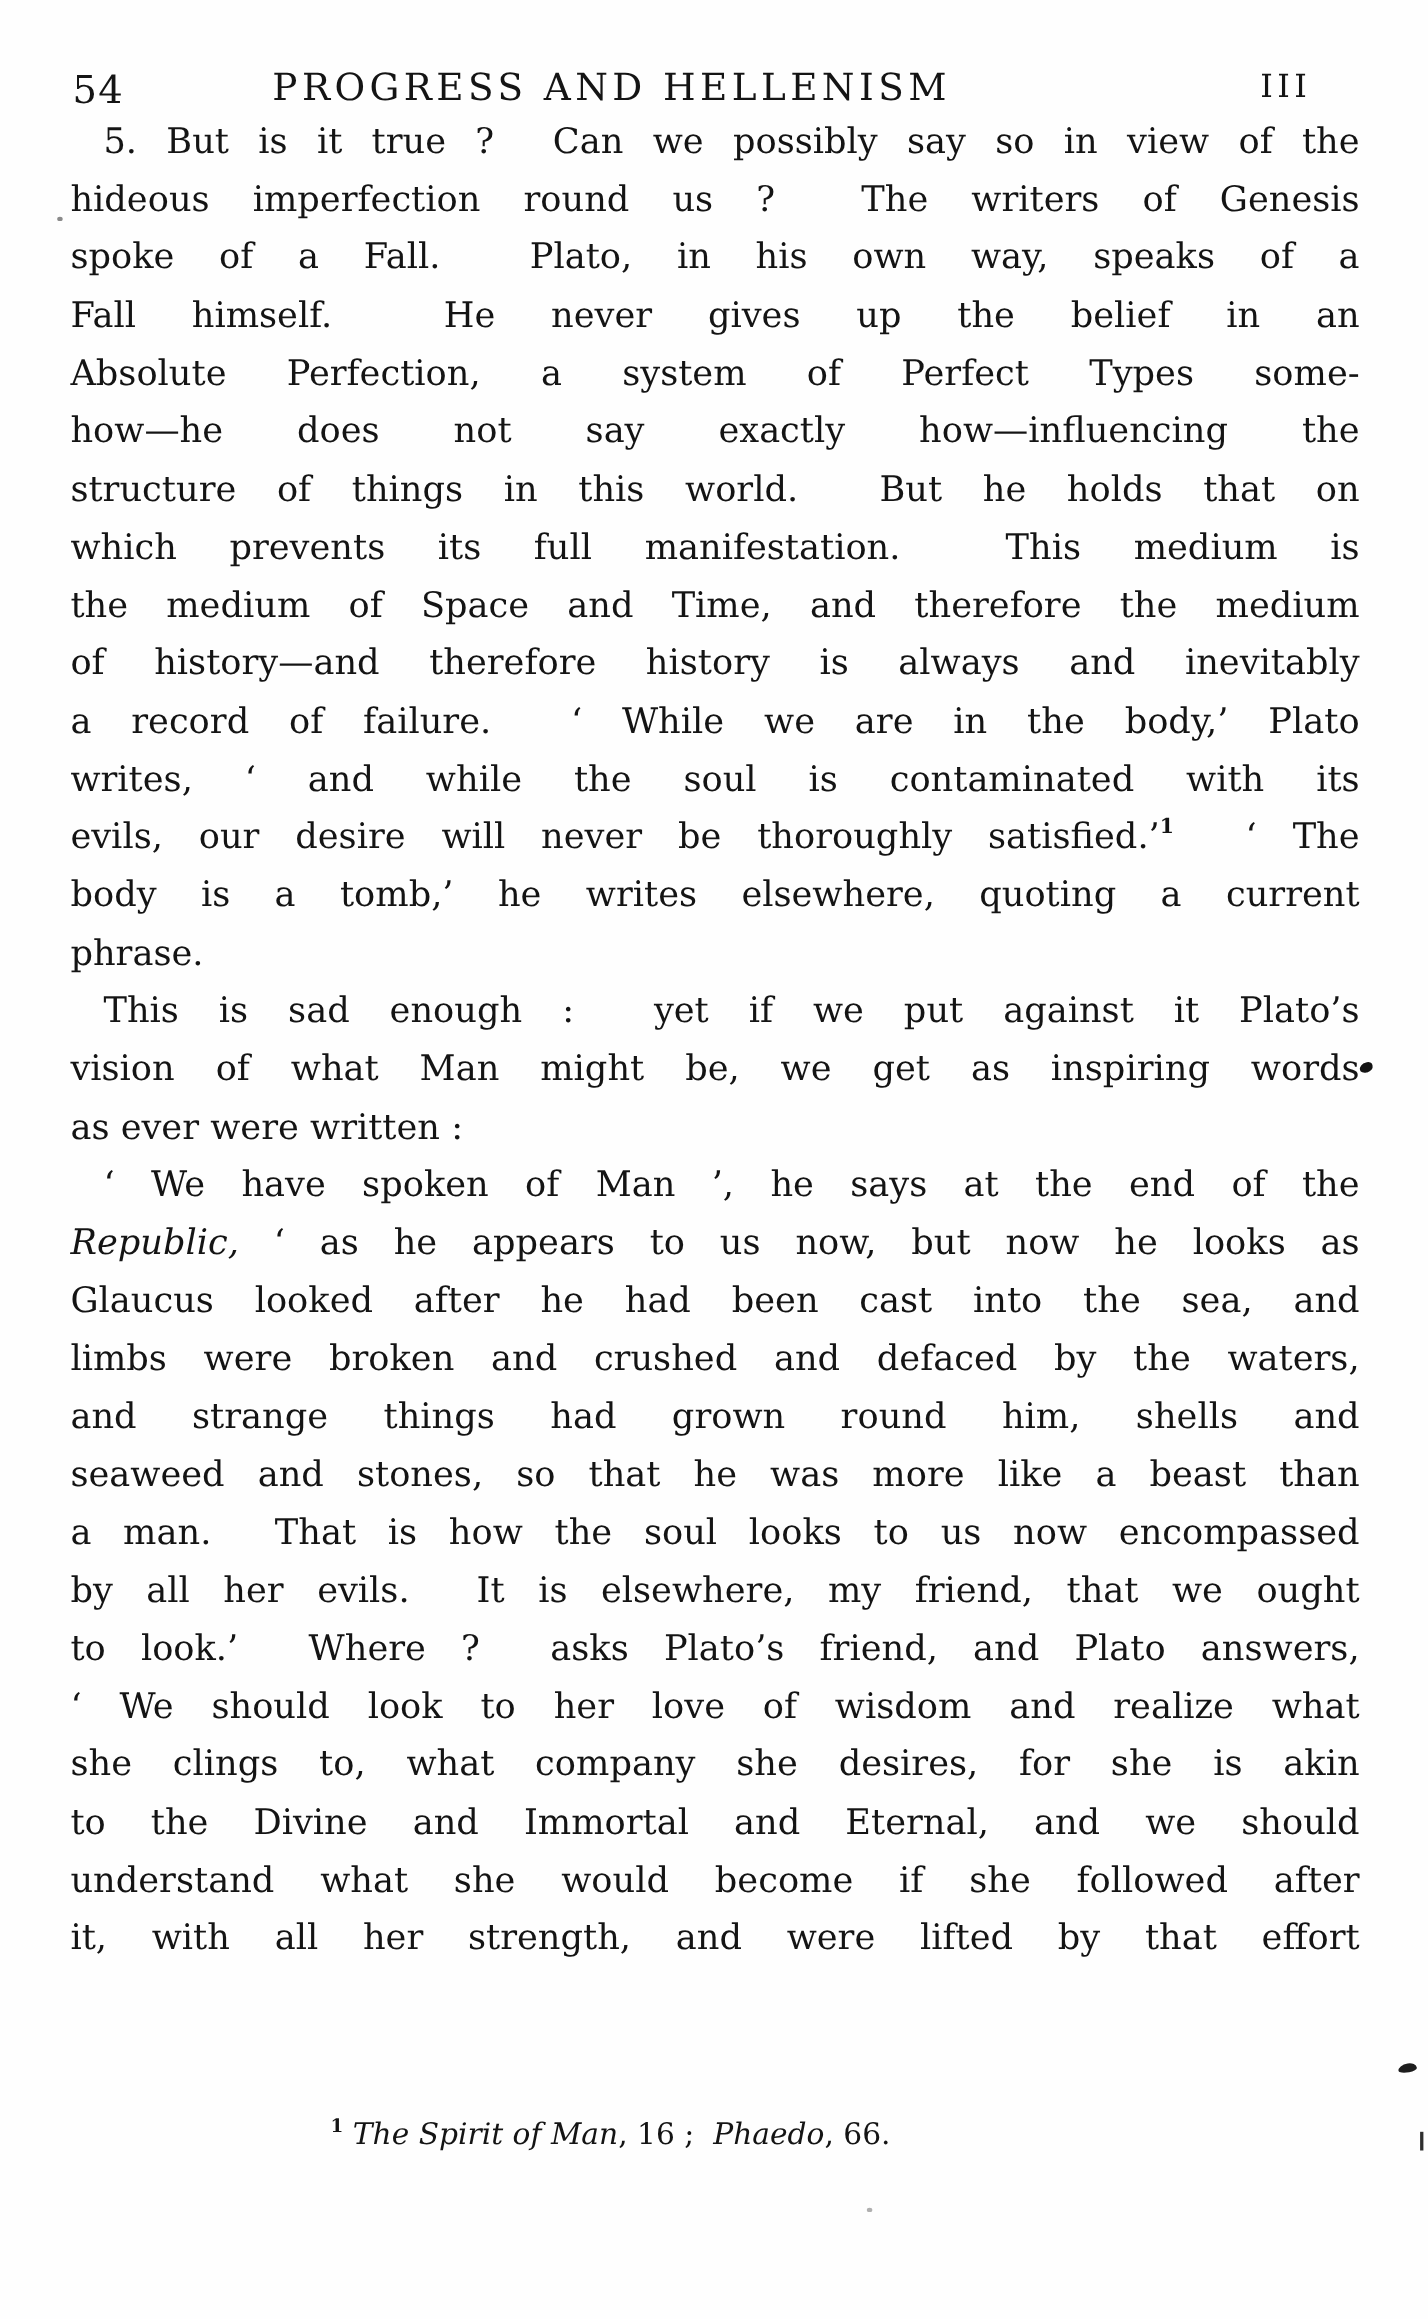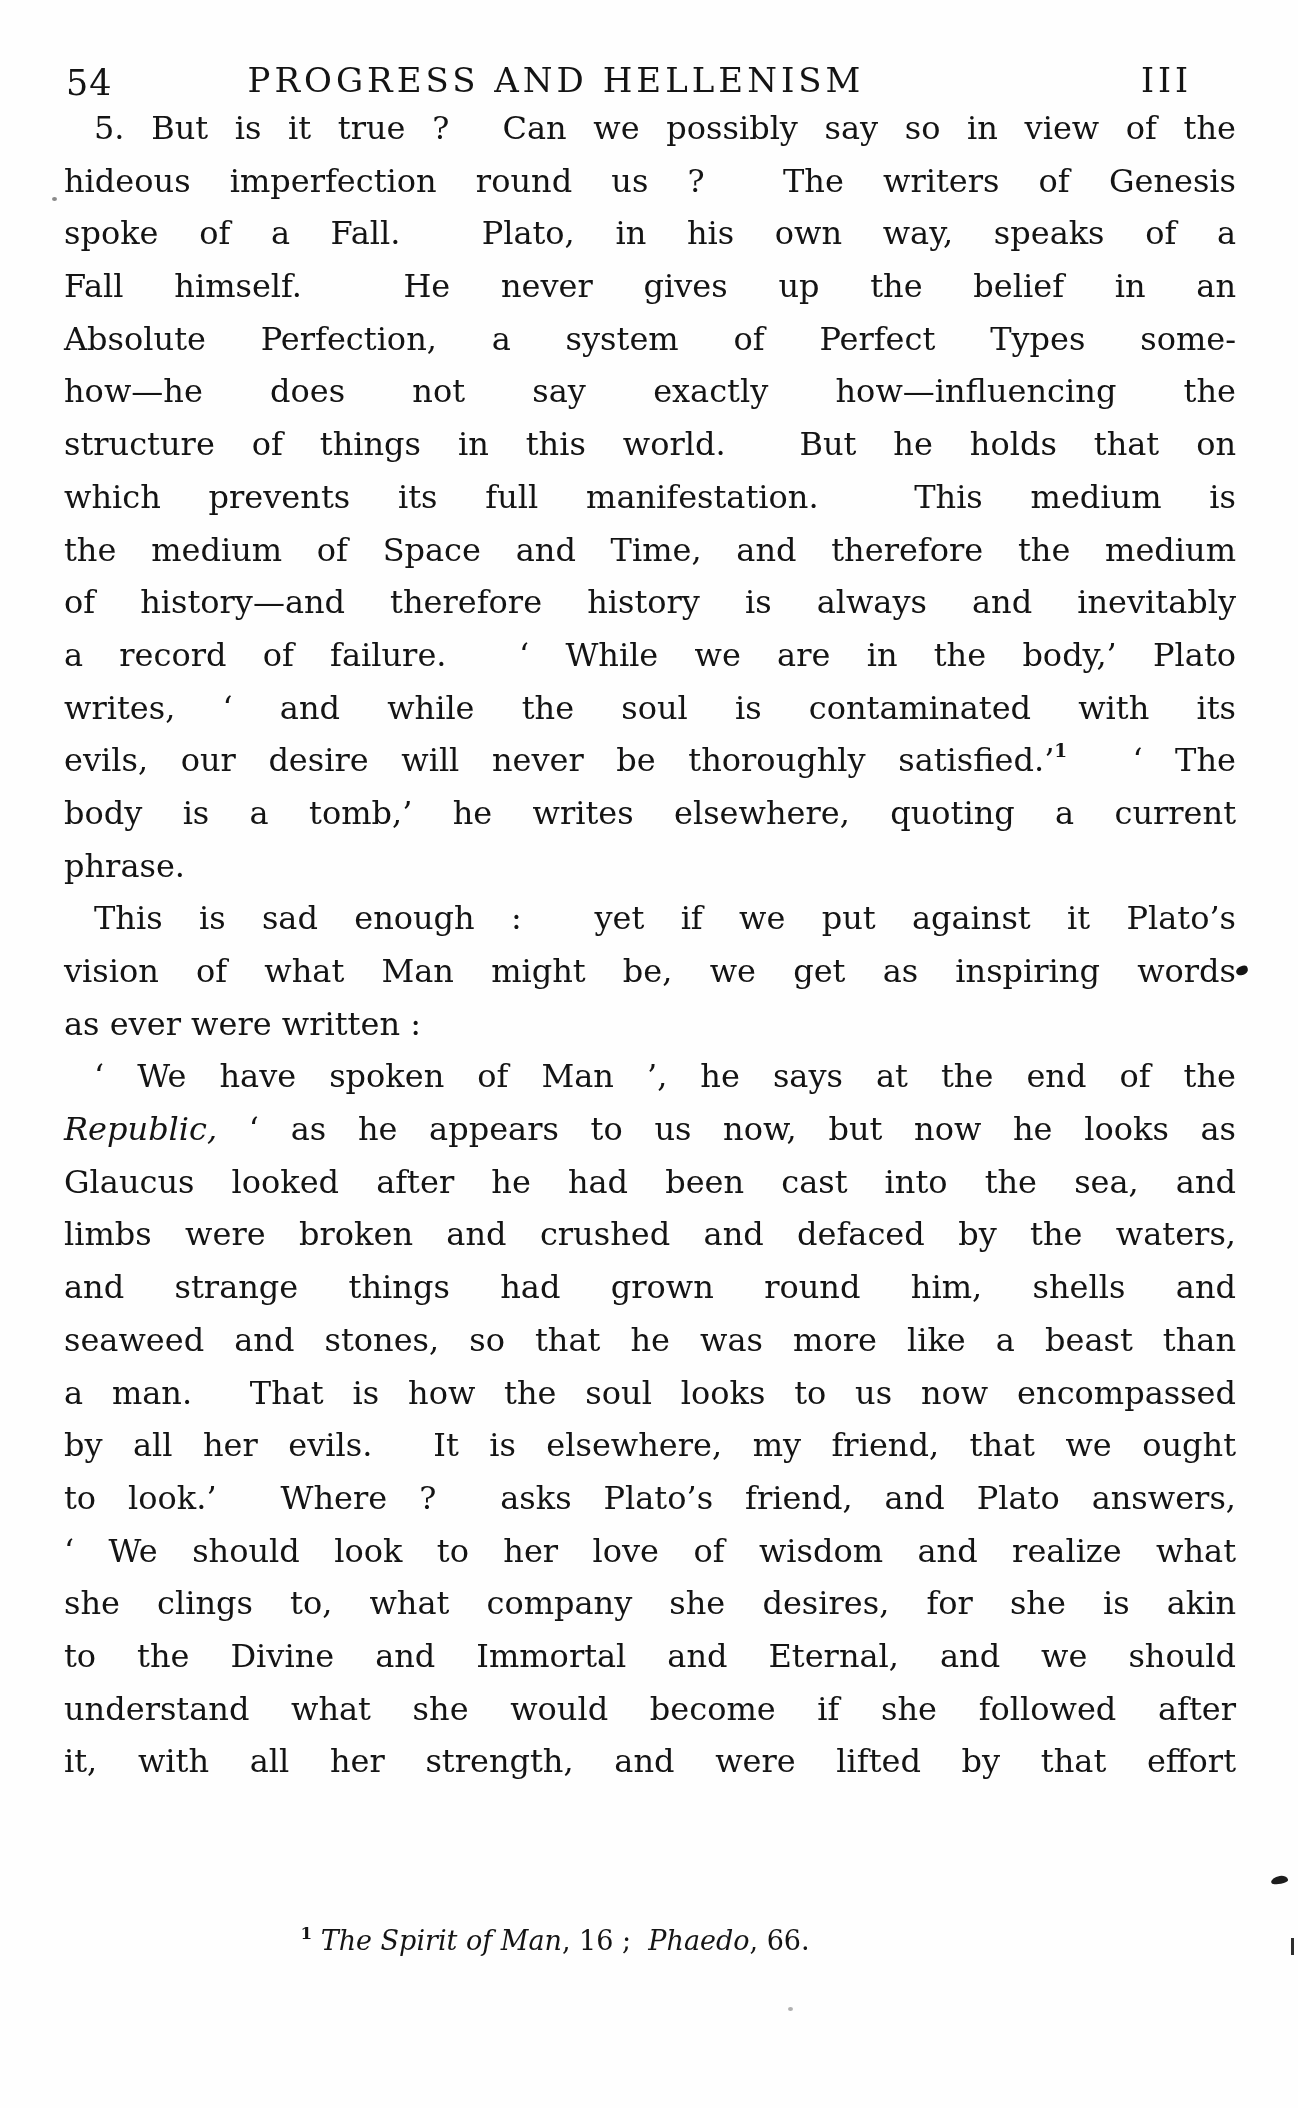--- a/index.html
+++ b/index.html
@@ -25,21 +25,21 @@
     position: absolute; left: 2px; top: 3px;
     font-size: 35px; letter-spacing: 1px;
   }
   .title {
     position: absolute; left: 492px; top: 0;
     transform: translateX(-50%);
     font-size: 34px; letter-spacing: 4px; white-space: nowrap;
   }
   .chapter {
     position: absolute; right: 42px; top: 1px;
-    font-size: 33px; letter-spacing: 4px;
+    font-size: 29px; letter-spacing: 4px;
   }
   
   .bodytext {
     position: absolute;
     left: 64px; top: 102px; width: 1172px;
     font-size: 32px;
     line-height: 52.7px;
   }
   .line {
     text-align: justify;

